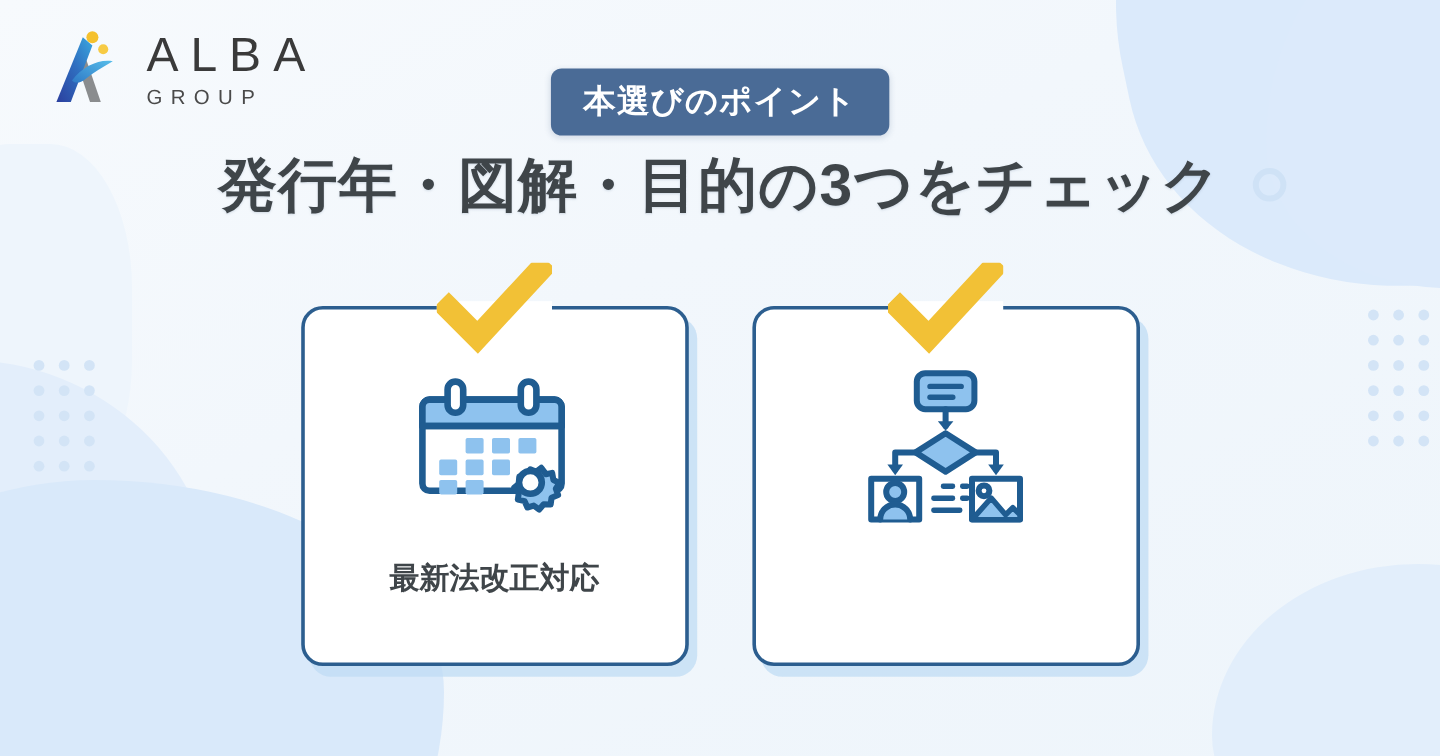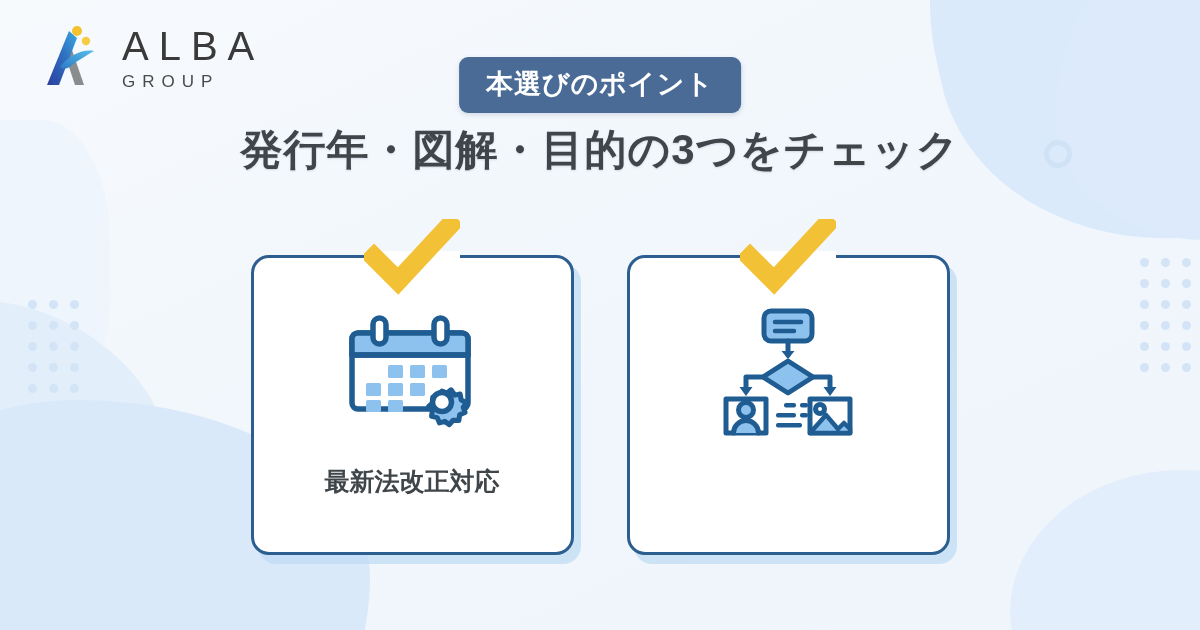--- a/index.html
+++ b/index.html
@@ -104,21 +104,21 @@
     font-size:27px; font-weight:700;
     letter-spacing:1px;
     padding:9px 27px 11px;
     border-radius:9px;
     white-space:nowrap;
     z-index:6;
     box-shadow:0 2px 5px rgba(40,70,110,.16);
   }
   .headline{
     position:absolute; left:50%; top:122px; transform:translateX(-50%);
-    font-size:42px; font-weight:700;
+    font-size:49px; font-weight:700;
     color:#3f4549;
     letter-spacing:1px;
     white-space:nowrap;
     z-index:6;
     text-shadow:0 1px 2px rgba(120,140,165,.28);
   }
 
   
   .cards{
     position:absolute;

